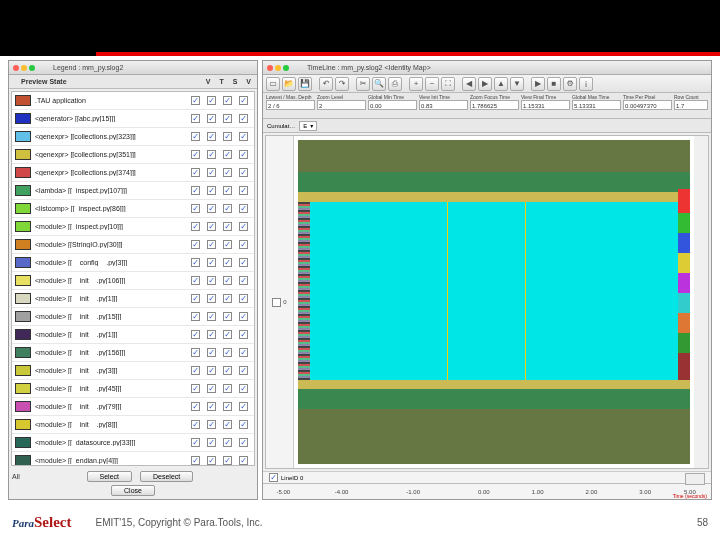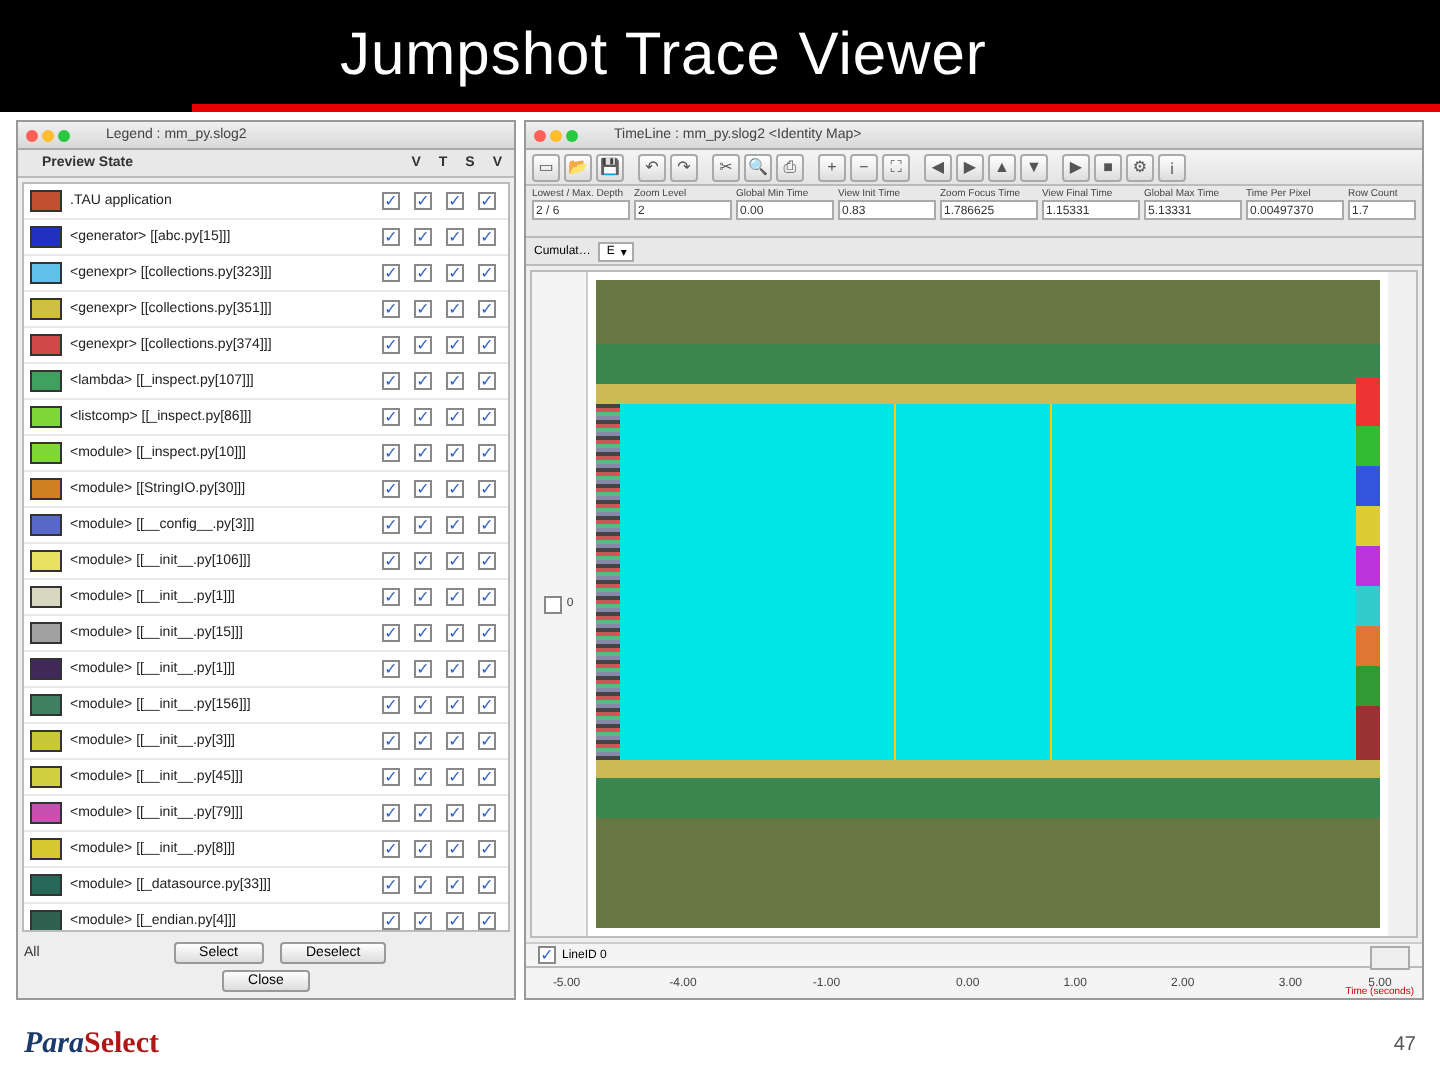--- a/index.html
+++ b/index.html
@@ -76,30 +76,29 @@
   
   .axis-bar { height: 16px; background: #f4f4f4; border-top: 1px solid #bbb; display: flex; align-items: center; font-size: 6px; color: #444; padding: 0 30px 0 28px; position: relative; }
   .axis-tick { position: absolute; font-size: 6px; }
   .axis-bottom-right { position: absolute; right: 4px; bottom: 0; font-size: 5px; color: #c00; }
   
   .row-label-bar { height: 12px; background: #f4f4f4; border-top: 1px solid #ccc; font-size: 6px; padding-left: 6px; display: flex; align-items: center; }
   .tiny-icon { position: absolute; right: 6px; width: 20px; height: 12px; background: #eee; border: 1px solid #aaa; }
   
   .footer { position: absolute; bottom: 0; left: 0; right: 0; height: 36px; display: flex; align-items: center; padding: 0 12px; }
   .logo { display: flex; align-items: baseline; font-weight: bold; }
-  .logo-para { color: #1a3a6e; font-size: 15px; font-family: Georgia, serif; font-style: italic; }
+  .logo-para { color: #1a3a6e; font-size: 11px; font-family: Georgia, serif; font-style: italic; }
   .logo-tools { color: #b01818; font-size: 15px; font-family: Georgia, serif; }
   .footer-text { font-size: 10px; color: #555; margin-left: 24px; }
   .slide-num { margin-left: auto; font-size: 10px; color: #555; }
 </style>
 </head>
 <body>
 
 <div class="title-bar">
-  <div class="title-text">Jumpshot Trace Viewer</div>
   <div class="red-line"></div>
 </div>
 
 <div class="content">
 
   <div class="legend-window">
     <div class="win-titlebar">
       <div class="mac-dots">
         <div class="mac-dot r"></div>
         <div class="mac-dot y"></div>
@@ -464,14 +463,15 @@
       </div>
   </div>
 
 </div>
 
 <div class="footer">
   <div class="logo">
     <span class="logo-para">Para</span>
       <span class="logo-tools">Select</span>
   </div>
-  <div class="slide-num">47</div>
+  <div class="footer-text">EMIT'15, Copyright © Para.Tools, Inc.</div>
+  <div class="slide-num">58</div>
 </div>
 
 </body></html>

